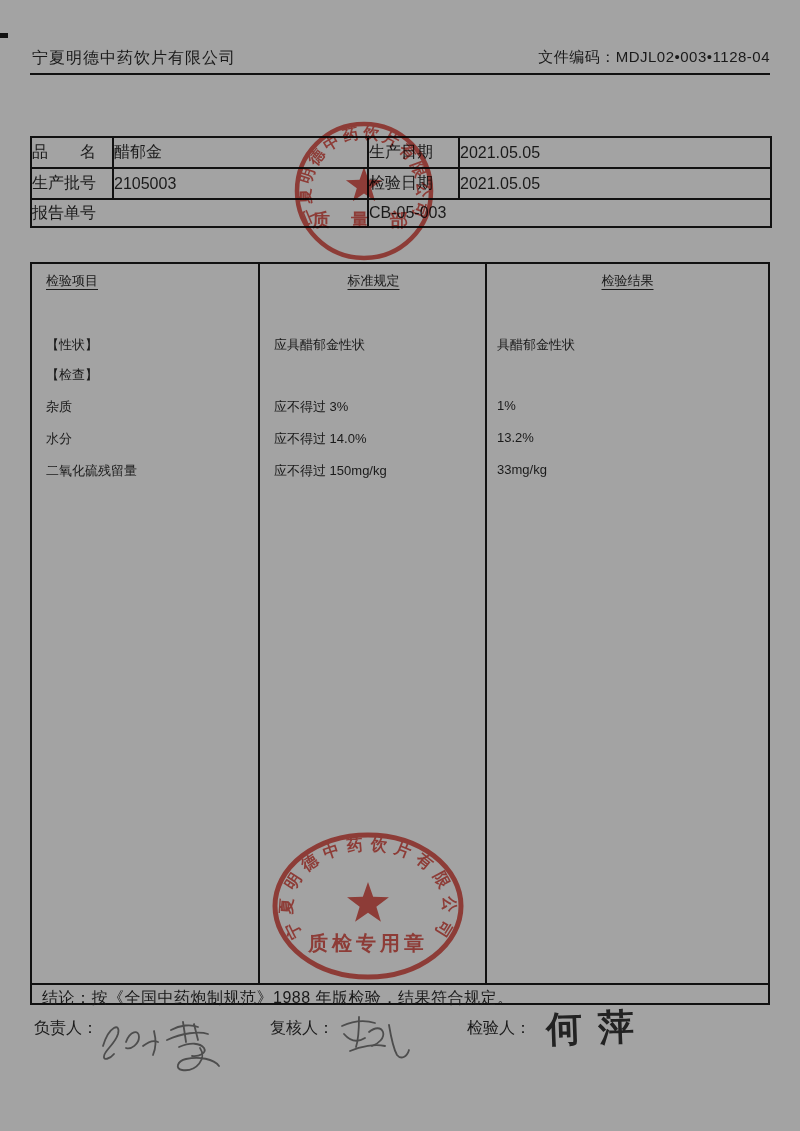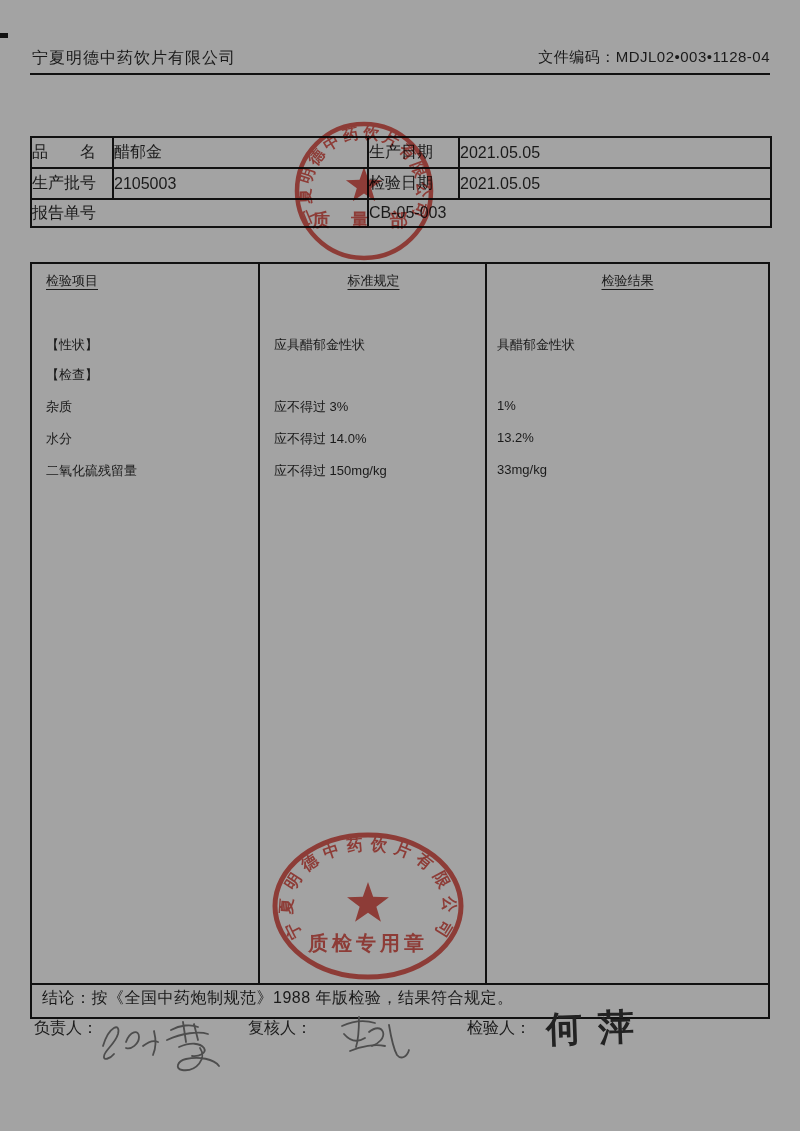--- a/index.html
+++ b/index.html
@@ -26,25 +26,25 @@
   .t2 .v1{left:226px;} .t2 .v2{left:453px;}
   .t2 .cell{position:absolute;font-size:13px;white-space:nowrap;}
   .t2 .und{text-decoration:underline;text-underline-offset:4px;}
   .t2 .h1{left:14px;top:8px;}
   .t2 .h2{left:228px;width:227px;text-align:center;top:8px;}
   .t2 .h3{left:455px;width:281px;text-align:center;top:8px;}
   .t2 .c1{left:14px;} .t2 .c2{left:242px;} .t2 .c3{left:465px;}
   .t2 .r0{top:72px;} .t2 .r1{top:102px;} .t2 .r2{top:134px;}
   .t2 .r3{top:166px;} .t2 .r4{top:198px;}
   
-  .concl{position:absolute;left:30px;top:983px;width:740px;height:36px;border:2px solid #111;
+  .concl{position:absolute;left:30px;top:983px;width:740px;height:22px;border:2px solid #111;
     box-sizing:border-box;font-size:16px;line-height:25px;padding-left:10px;letter-spacing:.5px;}
   
   .sig-label{position:absolute;top:1018px;font-size:16px;}
-  .lab1{left:34px;} .lab2{left:248px;} .lab3{left:467px;}
+  .lab1{left:34px;} .lab2{left:270px;} .lab3{left:467px;}
   .sig-svg{position:absolute;}
   .sig1{left:95px;top:1012px;}
   .sig2{left:330px;top:1014px;}
   .inspector-name{position:absolute;left:546px;top:1004px;font-size:36px;font-weight:bold;
     letter-spacing:16px;transform:rotate(-2deg);color:#222;}
   
   .stamp{position:absolute;mix-blend-mode:multiply;opacity:.87;pointer-events:none;}
   .stamp1{left:277px;top:104px;}
   .stamp2{left:268px;top:828px;}
 </style>

